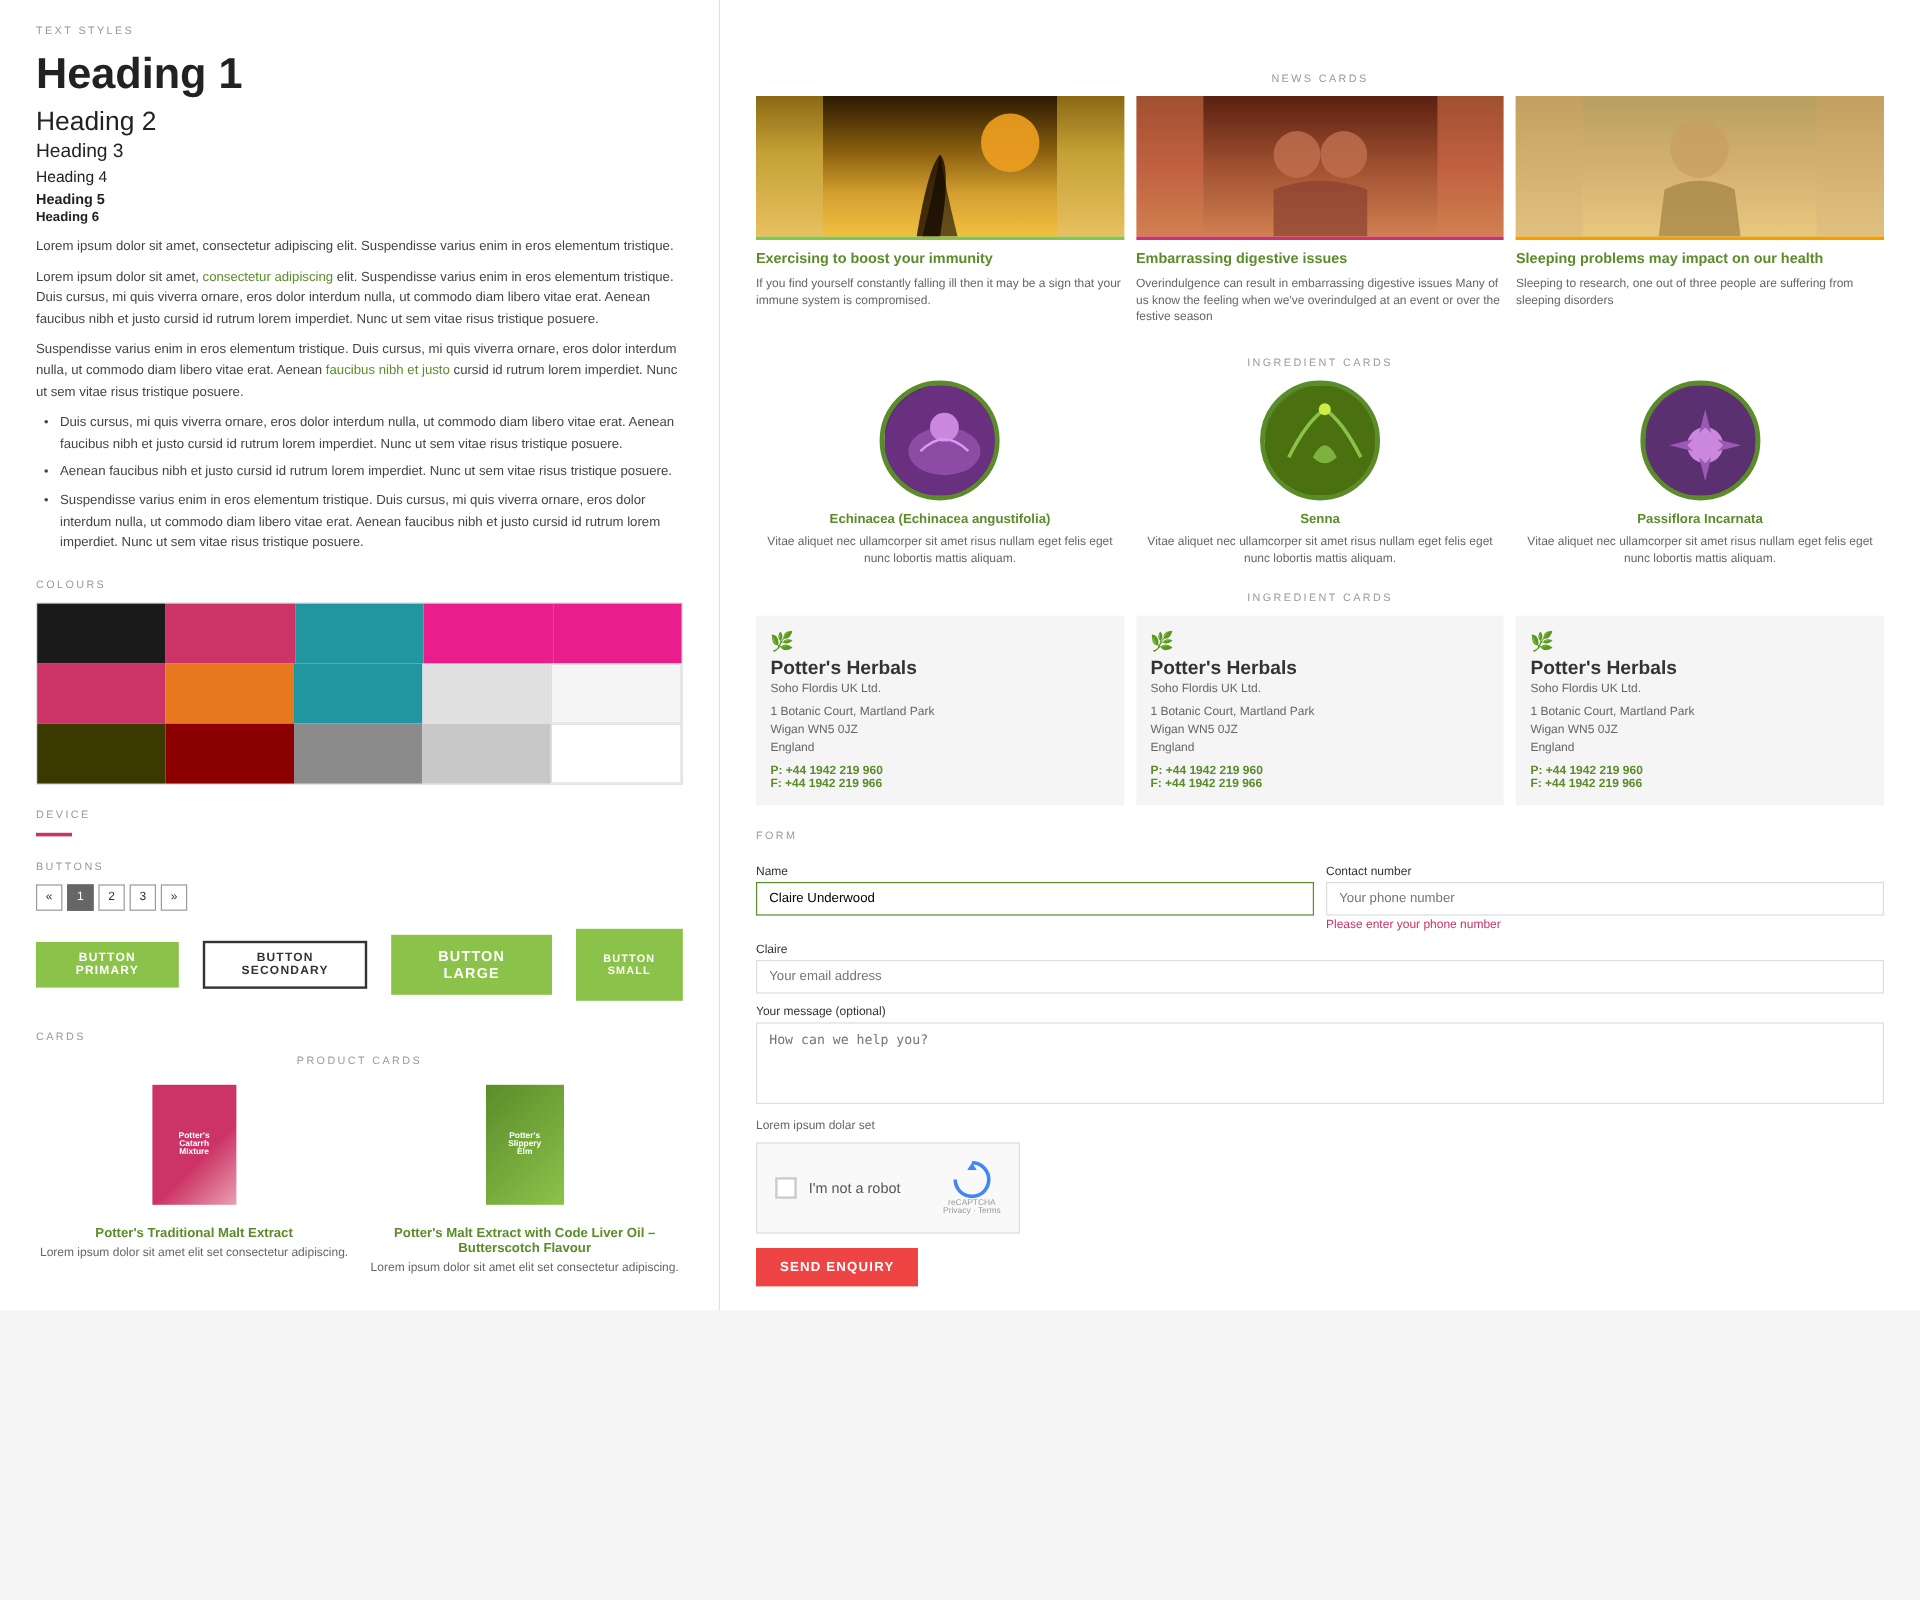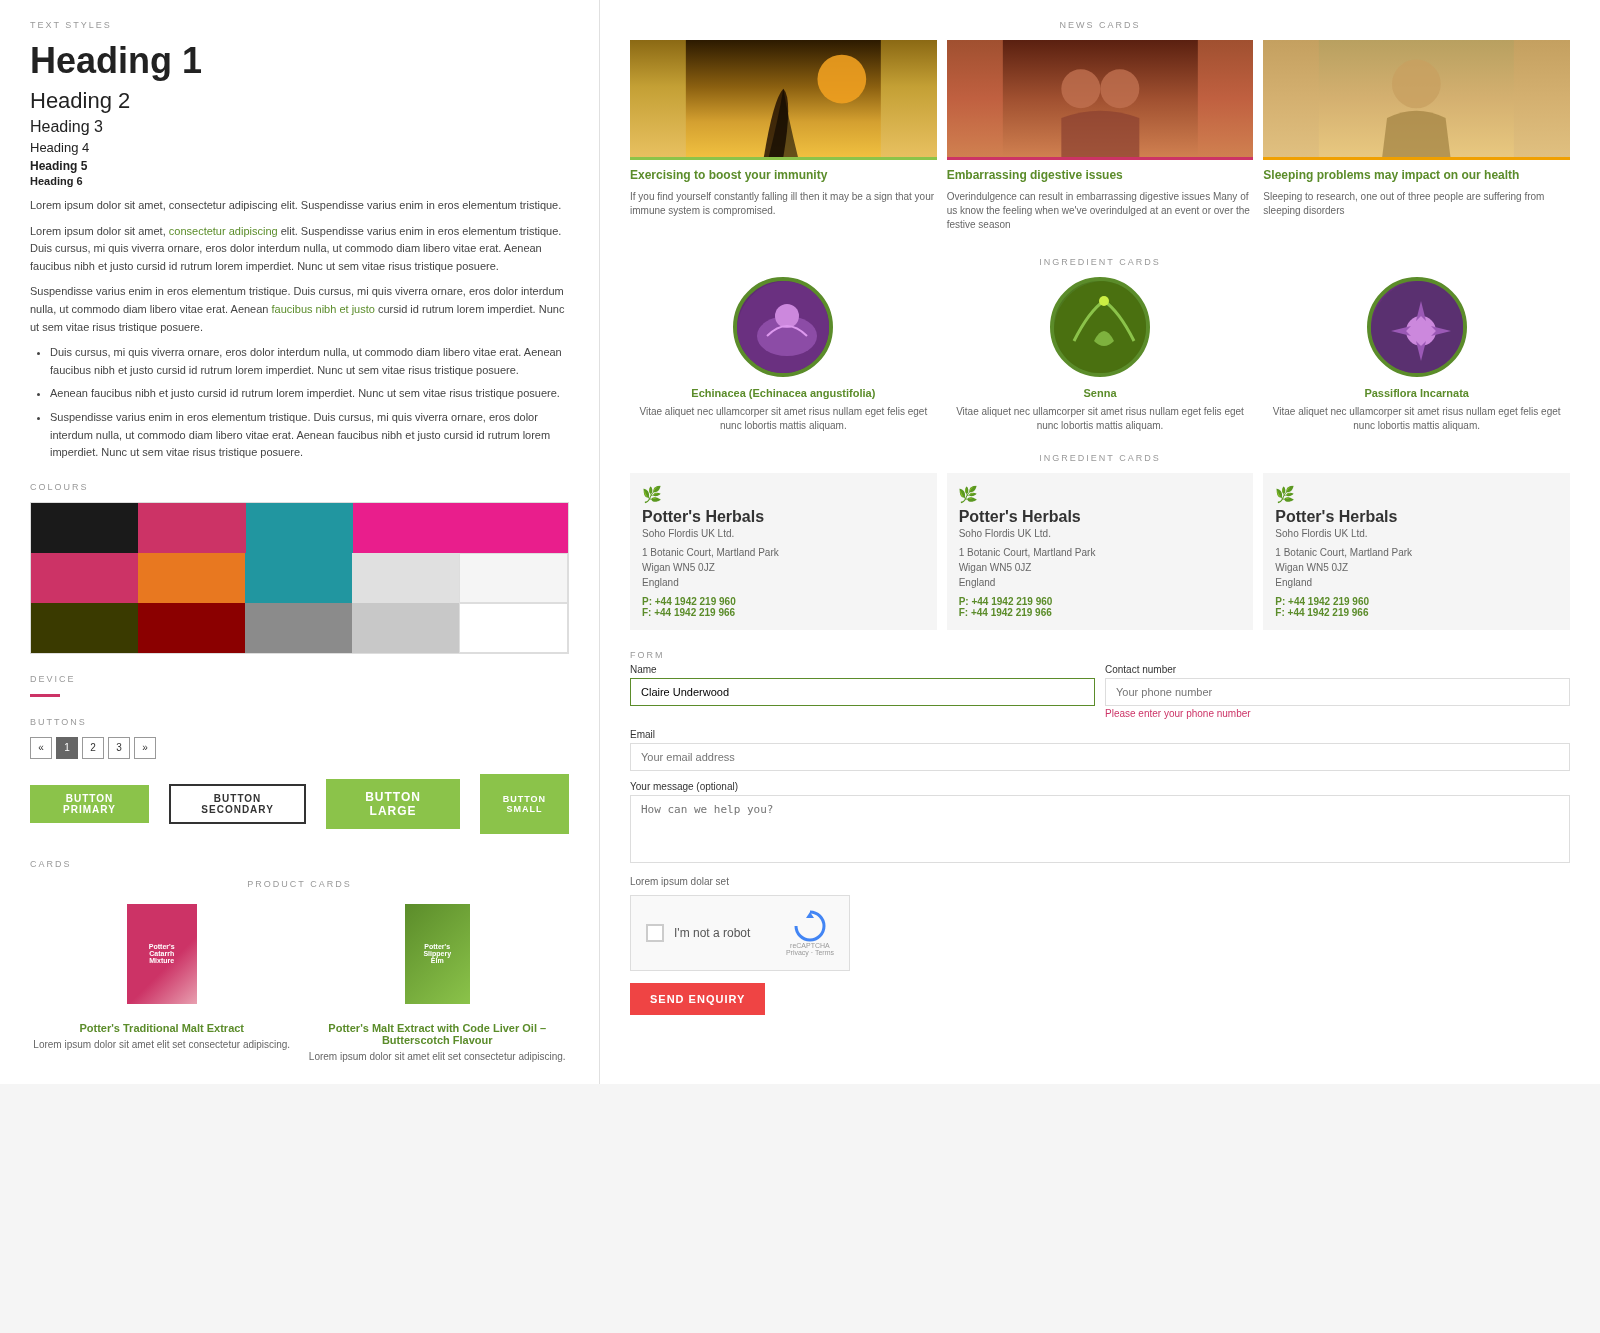--- a/index.html
+++ b/index.html
@@ -55,21 +55,21 @@
 
     
     .product-box-1 { background: linear-gradient(135deg, #cc3366 0%, #cc3366 60%, #e8a0b0 100%); width: 70px; height: 100px; margin: 0 auto; position: relative; display: flex; align-items: center; justify-content: center; }
     .product-box-2 { background: linear-gradient(135deg, #5b8c2a 0%, #8bc34a 100%); width: 65px; height: 100px; margin: 0 auto; position: relative; display: flex; align-items: center; justify-content: center; }
     .product-box-inner { font-size: 7px; color: #fff; text-align: center; font-weight: bold; }
 
     
     .right-panel { flex: 1; padding: 20px 30px; }
     
     
-    .news-cards-section { margin-bottom: 25px; }
+    .news-cards-section { margin-bottom: 25px; margin-top: 40px; }
     .news-grid { display: flex; gap: 10px; }
     .news-card { flex: 1; }
     .news-img-placeholder { width: 100%; height: 120px; background: #ccc; margin-bottom: 8px; }
     .news-card-title { font-size: 12px; font-weight: bold; color: #5b8c2a; margin-bottom: 6px; line-height: 1.3; }
     .news-card-desc { font-size: 10px; color: #666; line-height: 1.4; }
     
     
     .news-img-1 { background: linear-gradient(to bottom, #8B6914 0%, #c4a035 40%, #e8c060 100%); border-bottom: 3px solid #8bc34a; }
     .news-img-2 { background: linear-gradient(to bottom, #a05030 0%, #c06040 50%, #d08050 100%); border-bottom: 3px solid #cc3366; }
     .news-img-3 { background: linear-gradient(to bottom, #c4a060 0%, #d4b070 50%, #e0c080 100%); border-bottom: 3px solid #f0a000; }
@@ -349,34 +349,34 @@
           <div class="contact-addr" style="white-space:pre-line;">1 Botanic Court, Martland Park
 Wigan WN5 0JZ
 England</div>
           <div class="contact-phone">P: +44 1942 219 960</div>
           <div class="contact-phone">F: +44 1942 219 966</div>
         </div>
       </div>
     </div>
 
     <div class="form-section">
-      <div class="section-label" style="margin-bottom:4px;">FORM</div>
+      <div class="section-label" style="margin-bottom:20px;">FORM</div>
       <div class="form-grid-2">
         <div class="form-field">
           <label class="form-label">Name</label>
           <input class="form-input" type="text" value="Claire Underwood" placeholder="Claire Underwood" style="">
         </div>
         <div class="form-field">
           <label class="form-label">Contact number</label>
           <input class="form-input-error" type="text" placeholder="Your phone number" style="">
           <div class="error-msg">Please enter your phone number</div>
         </div>
       </div>
       <div class="form-field" style="margin-bottom:10px;">
-        <label class="form-label">Email</label>
+        <label class="form-label">Claire</label>
         <input class="form-input-error" type="email" style="border-color: rgb(221, 221, 221);" placeholder="Your email address">
       </div>
       <div class="form-field" style="margin-bottom:10px;">
         <label class="form-label">Your message (optional)</label>
         <textarea class="form-textarea" placeholder="How can we help you?" style=""></textarea>
       </div>
       <div class="form-note">Lorem ipsum dolar set</div>
       <div class="recaptcha-box">
         <div class="recaptcha-check"></div>
         <span class="recaptcha-label">I'm not a robot</span>

